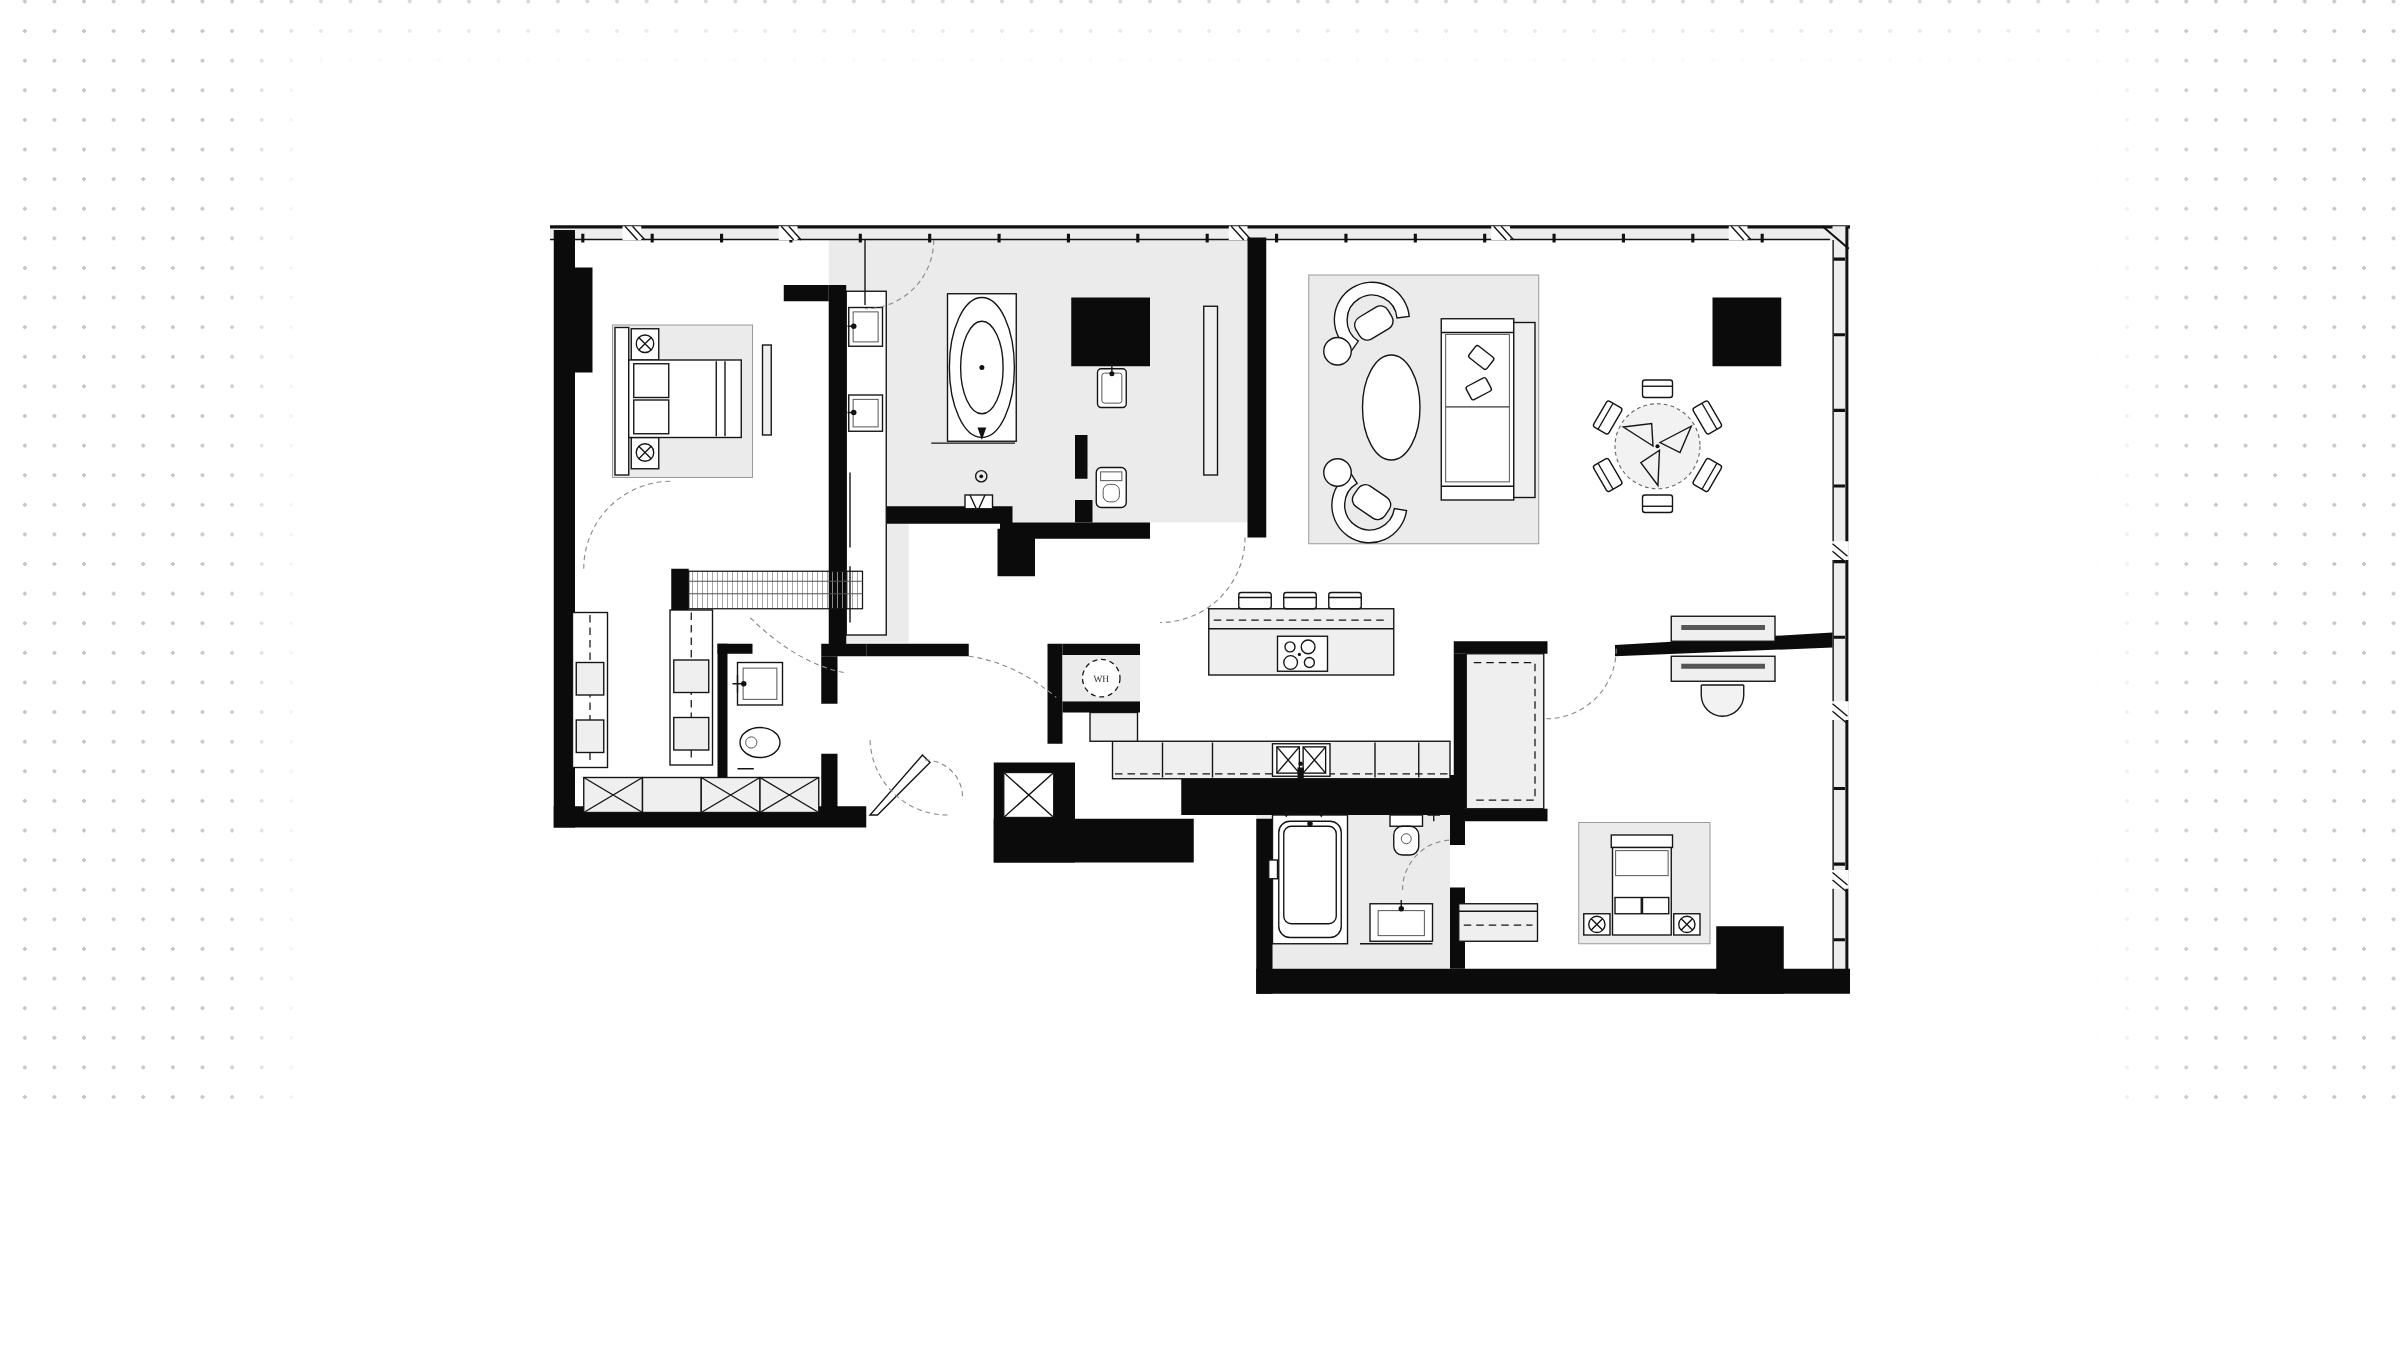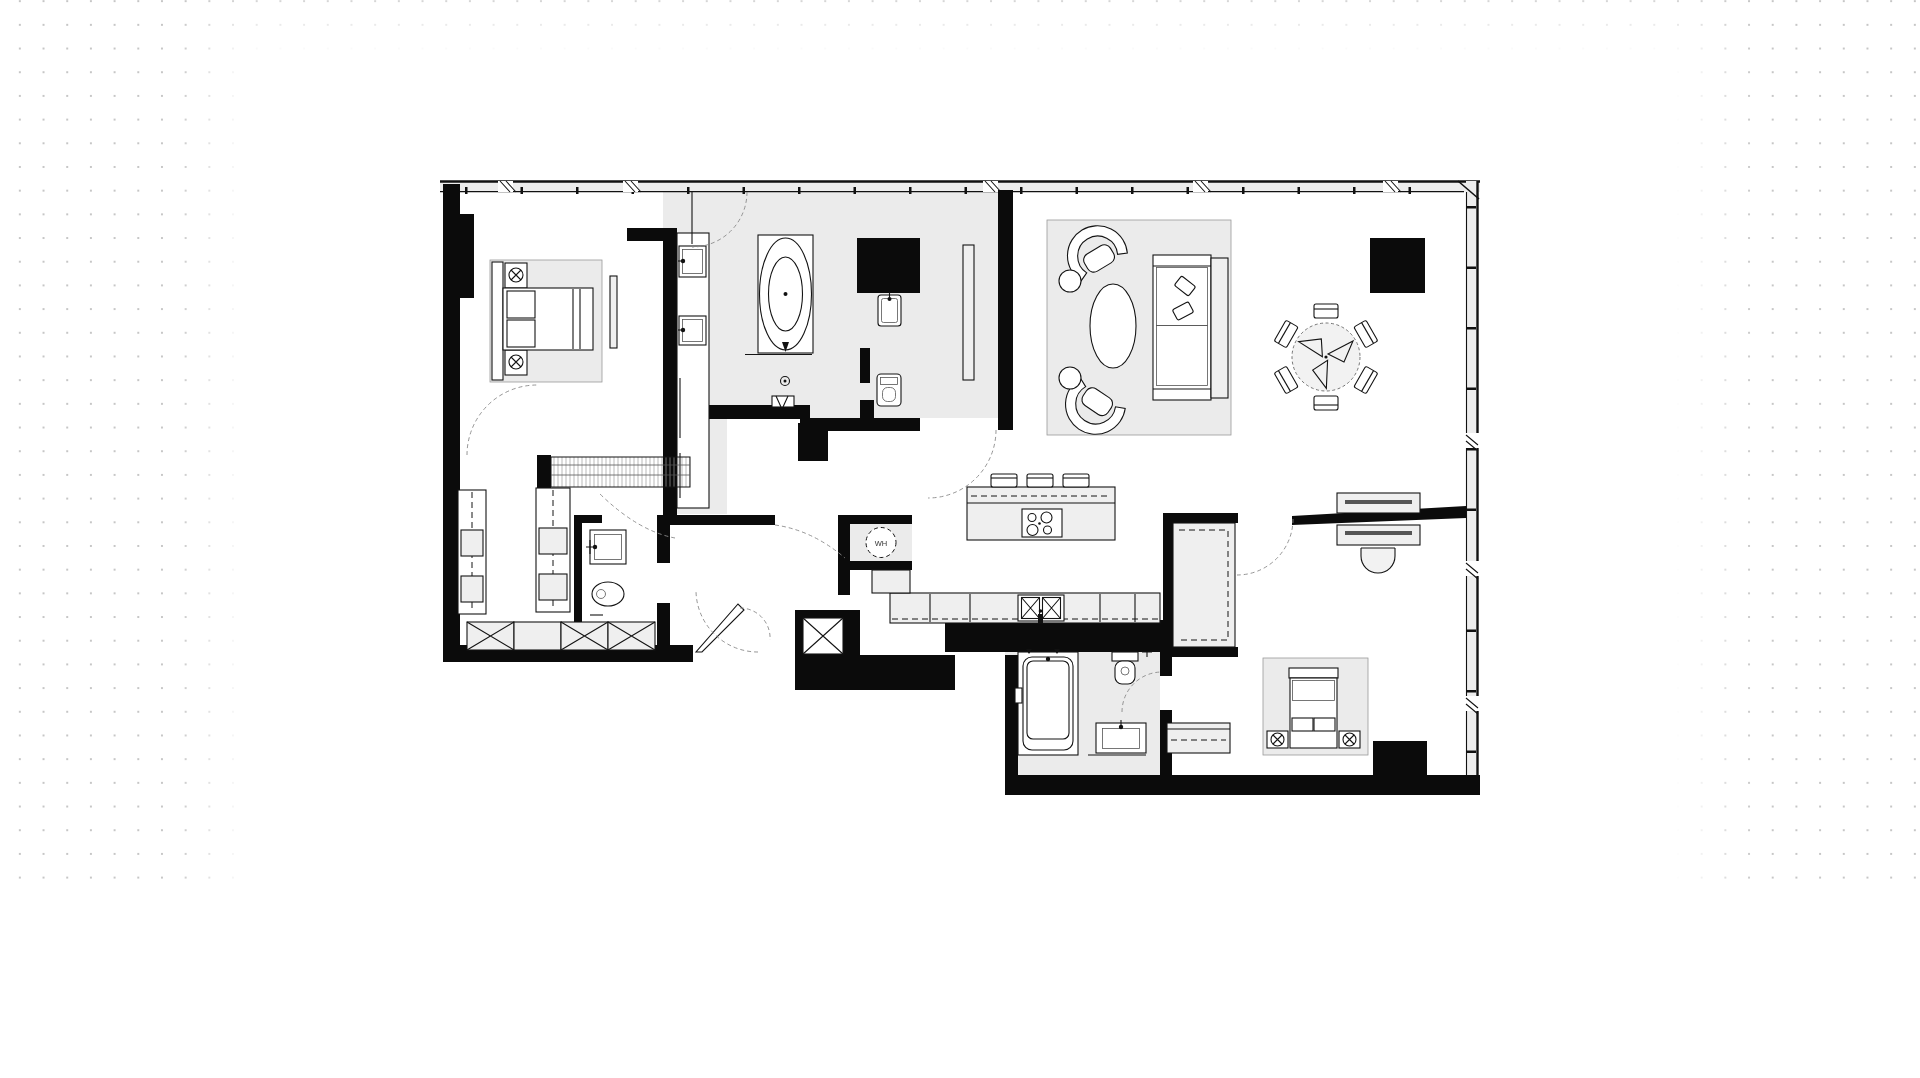--- a/index.html
+++ b/index.html
@@ -2,21 +2,21 @@
 <html><head>
 <meta charset="utf-8">
 <style>
   html,body{margin:0;padding:0;background:#fff;}
   .stage{
     position:relative;width:1920px;height:890px;overflow:hidden;
     background-color:#ffffff;
     background-image:radial-gradient(#c6c6c6 1.3px, rgba(255,255,255,0) 1.5px);
     background-size:23.7px 23.7px;
     background-position:8px 13px;
-    font-family:Liberation Sans, sans-serif;
+    font-family:Liberation Serif, serif;
   }
   .paper{
     position:absolute;left:252px;top:58px;width:1425px;height:845px;
     background:#ffffff;
     box-shadow:0 0 48px 42px #ffffff;
   }
   svg{position:absolute;left:440px;top:178px;}
   
   .w{fill:#0b0b0b;stroke:none;}
   

